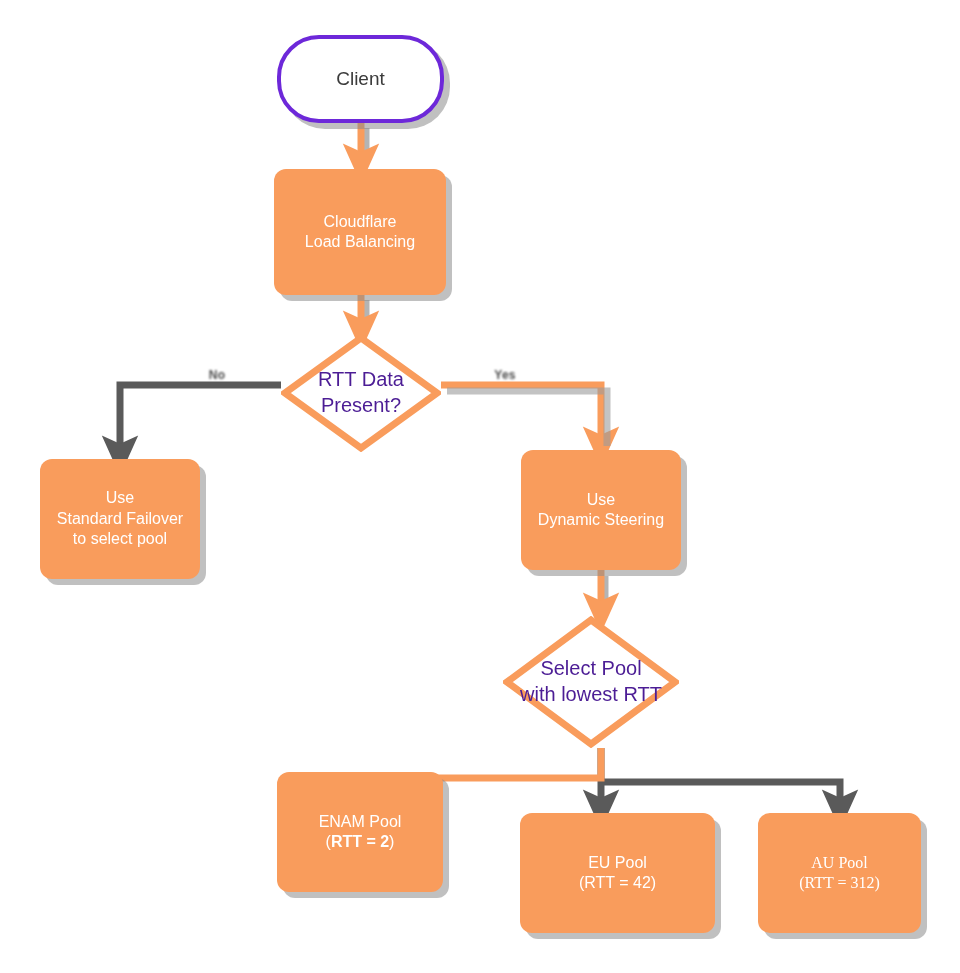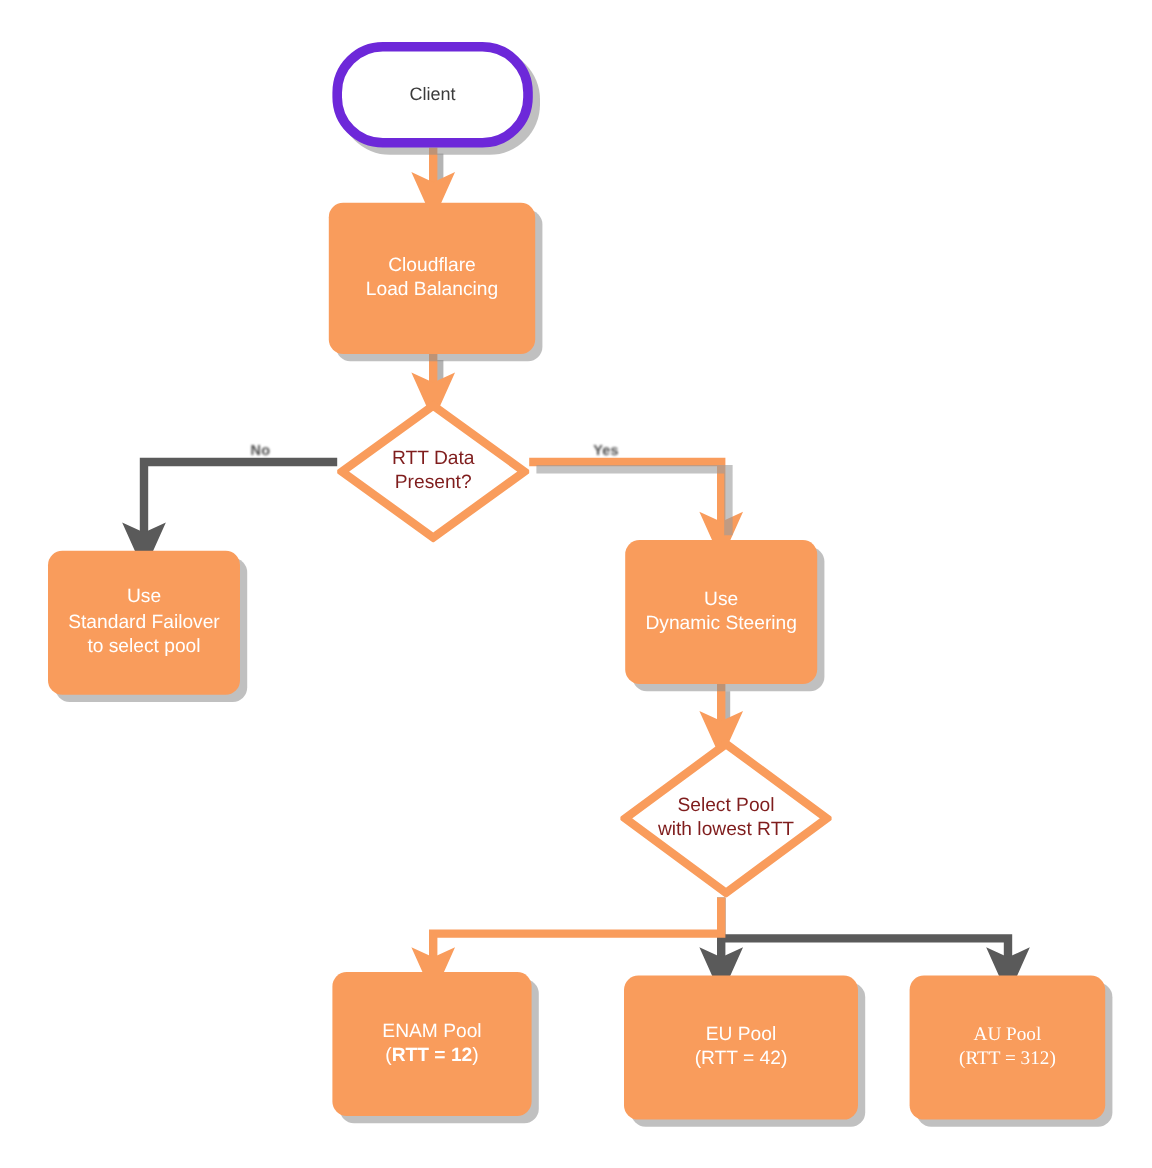--- a/index.html
+++ b/index.html
@@ -35,30 +35,30 @@
   }
   .node-process {
     background: #F99C5C;
     border-radius: 12px;
     color: #ffffff;
     font-size: 16px;
     box-shadow: 6px 6px 0 0 rgba(140,140,140,0.55);
   }
   .node-terminal {
     background: #ffffff;
-    border: 8px solid #6d28d9;
+    border: 4px solid #6d28d9;
     border-radius: 42px;
     color: #3b3b3b;
-    font-size: 15px;
+    font-size: 19px;
     box-shadow: 6px 6px 0 0 rgba(140,140,140,0.55);
   }
   .node-decision {
     background: transparent;
-    color: #7f1d1d;
-    font-size: 16px;
+    color: #4c1d95;
+    font-size: 20px;
     justify-content: center;
   }
   .node-decision .diamond-shape {
     position: absolute;
     left: 0;
     top: 0;
     width: 100%;
     height: 100%;
   }
   .node-decision .diamond-label {
@@ -145,29 +145,29 @@
   </div>
 
   <div class="node node-process" style="left:40px; top:459px; width:160px; height:120px;">
     <span>Use<br>Standard Failover<br>to select pool</span>
   </div>
 
   <div class="node node-process" style="left:521px; top:450px; width:160px; height:120px;">
     <span>Use<br>Dynamic Steering</span>
   </div>
 
-  <div class="node node-decision" style="left:517px; top:616px; width:176px; height:132px;">
+  <div class="node node-decision" style="left:503px; top:616px; width:176px; height:132px;">
     <svg class="diamond-shape" viewBox="0 0 176 132" preserveAspectRatio="none">
       <polygon points="88,4 172,66 88,128 4,66" fill="#ffffff" stroke="#F99C5C" stroke-width="7"></polygon>
     </svg>
     <span class="diamond-label">Select Pool<br>with lowest RTT</span>
   </div>
 
-  <div class="node node-process" style="left:277px; top:810px; width:166px; height:120px;">
-    <span>ENAM Pool<br>(<span class="bold-seg">RTT = 12</span>)</span>
+  <div class="node node-process" style="left:277px; top:772px; width:166px; height:120px;">
+    <span>ENAM Pool<br>(<span class="bold-seg">RTT = 2</span>)</span>
   </div>
 
   <div class="node node-process" style="left:520px; top:813px; width:195px; height:120px;">
     <span>EU Pool<br>(RTT = 42)</span>
   </div>
 
   <div class="node node-process" style="left:758px; top:813px; width:163px; height:120px;font-family:Liberation Serif, serif;">
     <span>AU Pool<br>(RTT = 312)</span>
   </div>
 

